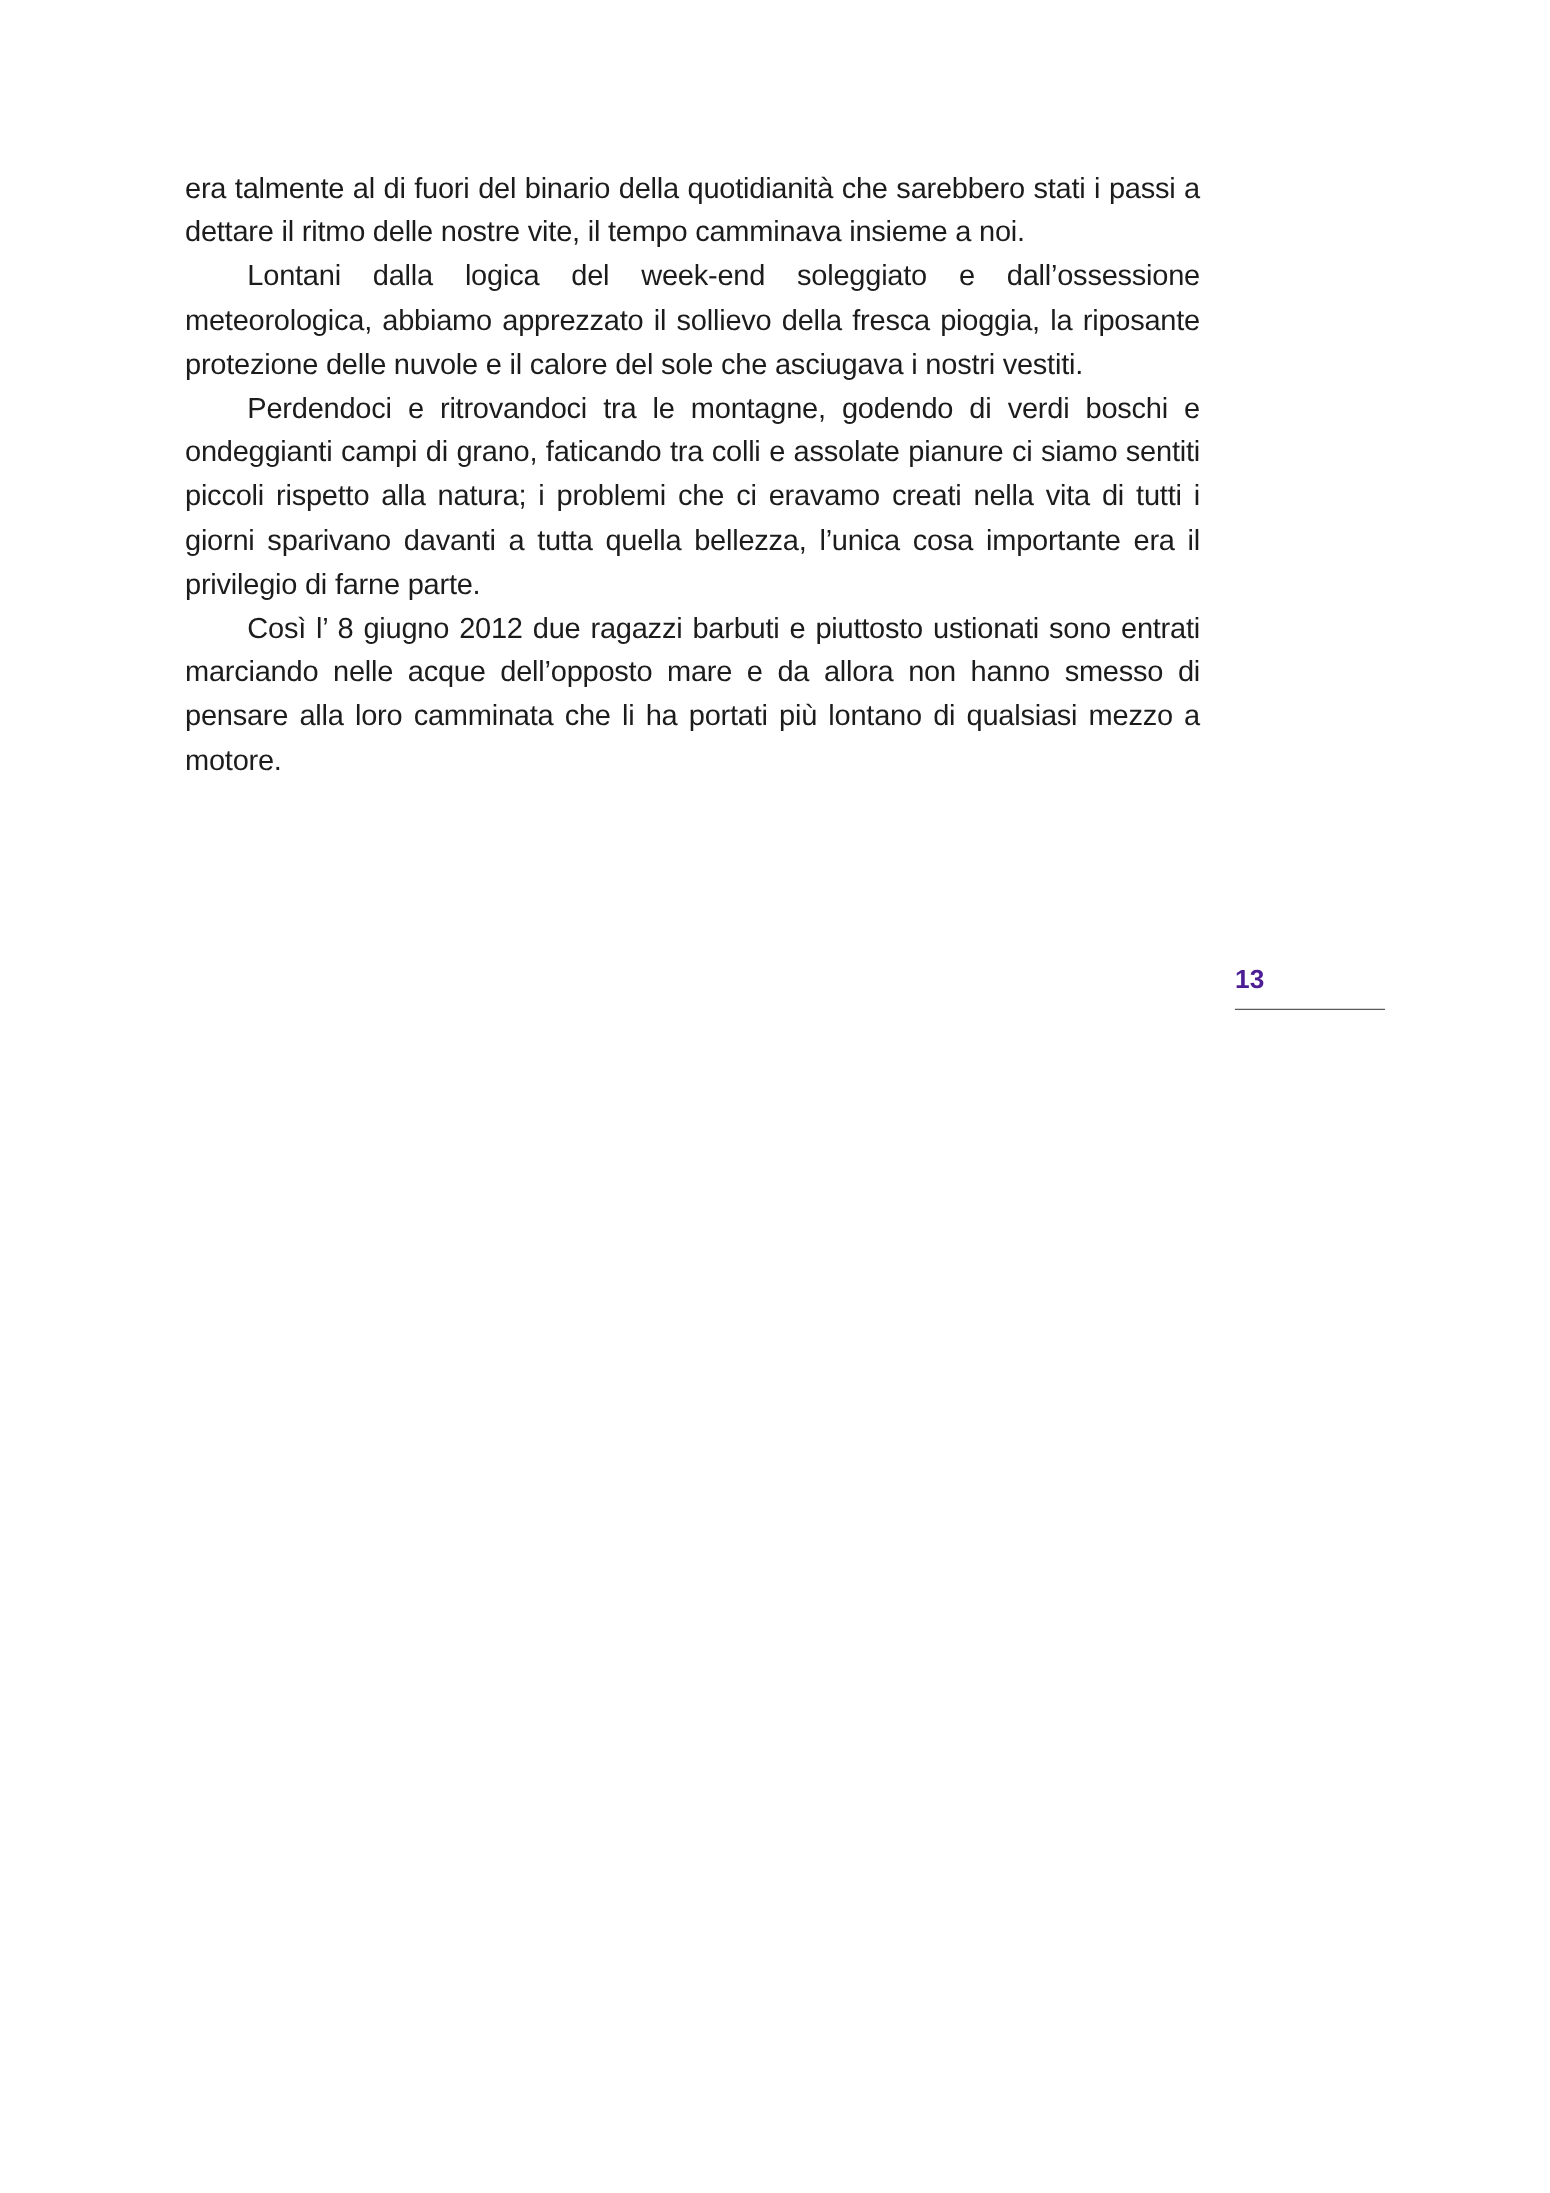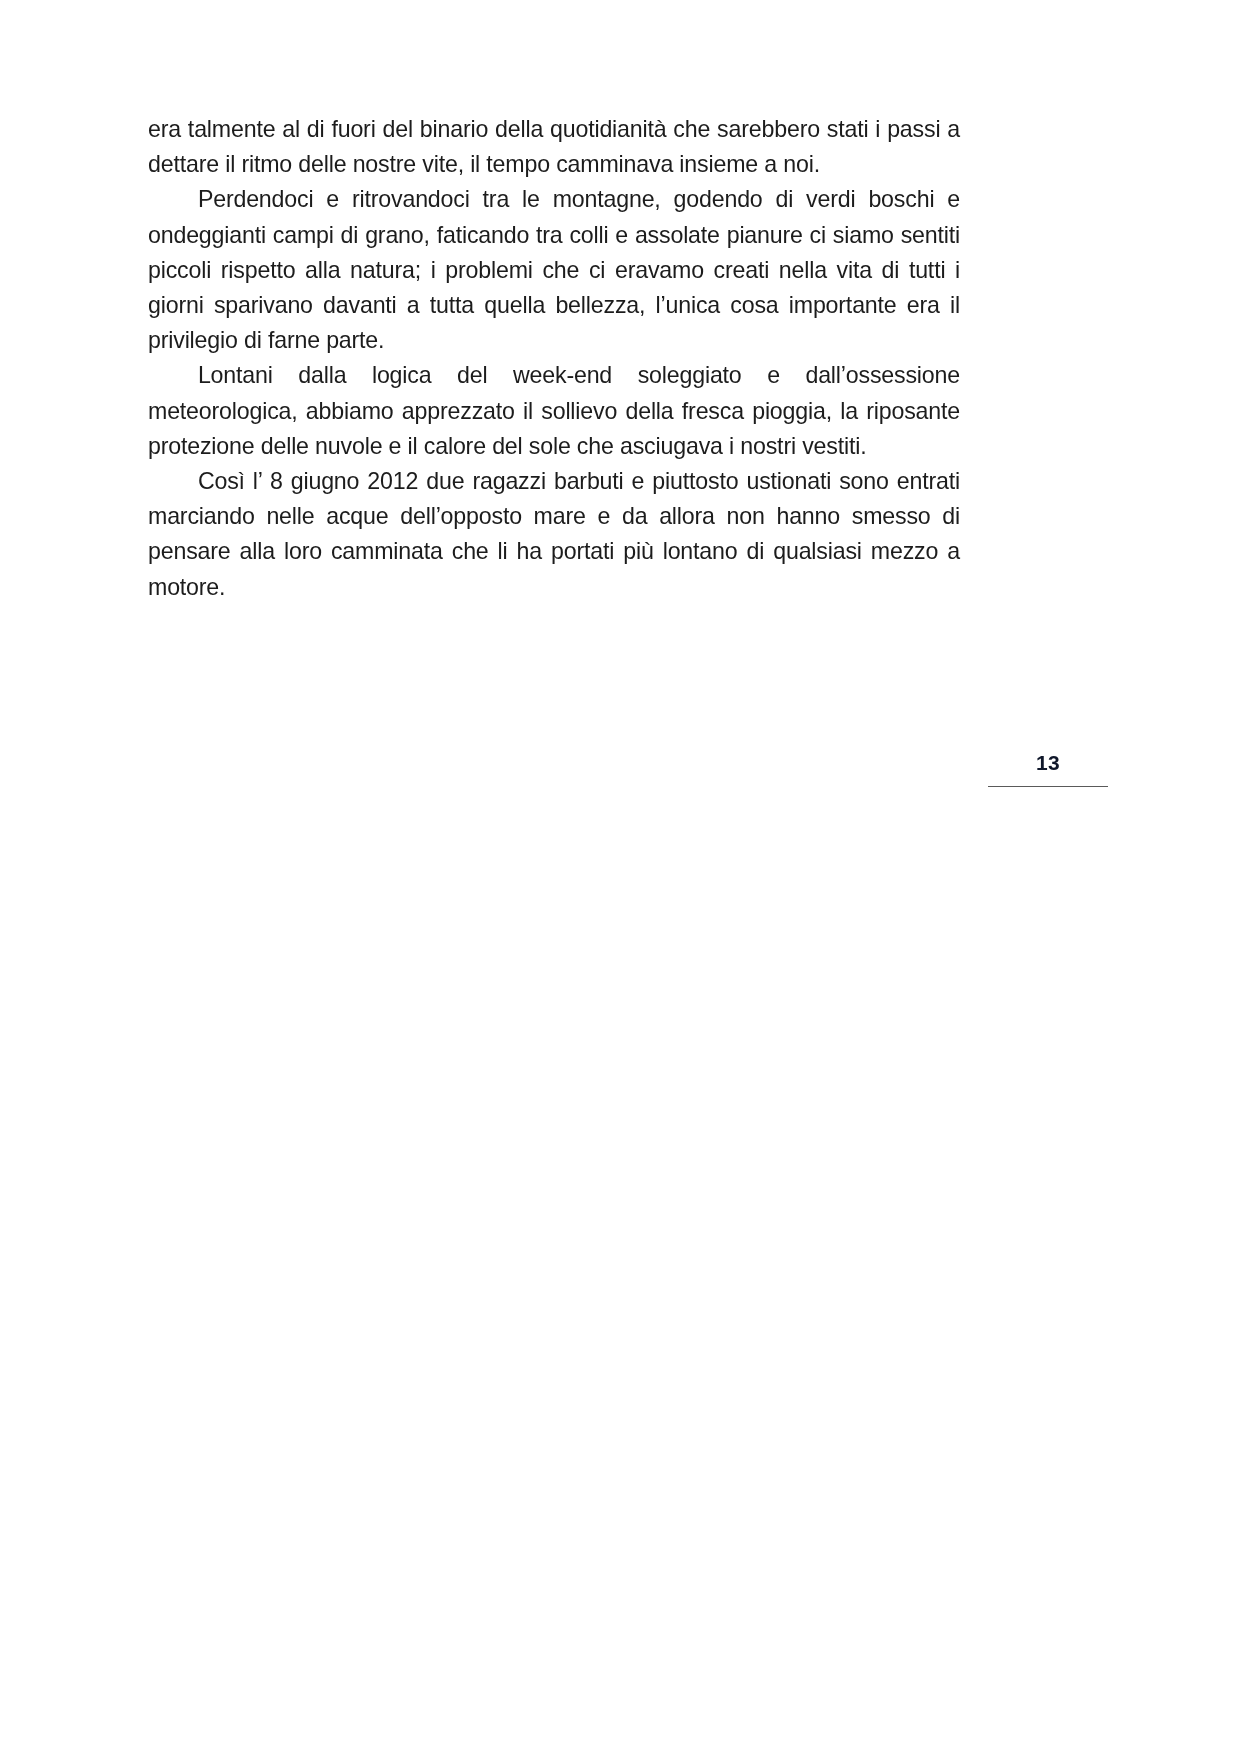--- a/index.html
+++ b/index.html
@@ -11,20 +11,21 @@
     font-family: "Liberation Sans", sans-serif;
     color: #1a1a1a;
   }
   .page {
     position: relative;
     width: 1240px;
     height: 1490px;
     background: #ffffff;
     overflow: hidden;
     box-sizing: border-box;
+    margin-top: 21px;
   }
   .text-block {
     position: absolute;
     left: 148px;
     top: 112px;
     width: 812px;
     font-size: 23.2px;
     line-height: 35.2px;
     text-align: justify;
     text-justify: inter-word;
@@ -42,47 +43,47 @@
   .text-block p.indent {
     text-indent: 2.15em;
   }
   
 
   .folio {
     position: absolute;
     right: 132px;
     top: 751px;
     width: 120px;
-    text-align: center;
+    text-align: left;
     font-size: 21px;
     font-weight: 700;
     letter-spacing: 0.2px;
-    color: #0f172a;
+    color: #4c1d95;
   }
   .folio-rule {
     position: absolute;
     right: 132px;
     top: 786px;
     width: 120px;
     height: 1px;
     background: #5a5a5a;
   }
 </style>
 </head>
 <body>
 
 <div class="page">
 
   <div class="text-block">
 
     <p class="para-continued">era talmente al di fuori del binario della quotidianità che sarebbero stati i passi a dettare il ritmo delle nostre vite, il tempo camminava insieme a noi.</p>
 
+    <p class="indent">Lontani dalla logica del week-end soleggiato e dall’ossessione meteorologica, abbiamo apprezzato il sollievo della fresca pioggia, la riposante protezione delle nuvole e il calore del sole che asciugava i nostri vestiti.</p>
+
     <p class="indent">Perdendoci e ritrovandoci tra le montagne, godendo di verdi boschi e ondeggianti campi di grano, faticando tra colli e assolate pianure ci siamo sentiti piccoli rispetto alla natura; i problemi che ci eravamo creati nella vita di tutti i giorni sparivano davanti a tutta quella bellezza, l’unica cosa importante era il privilegio di farne parte.</p>
-
-    <p class="indent">Lontani dalla logica del week-end soleggiato e dall’ossessione meteorologica, abbiamo apprezzato il sollievo della fresca pioggia, la riposante protezione delle nuvole e il calore del sole che asciugava i nostri vestiti.</p>
 
     <p class="indent">Così l’ 8 giugno 2012 due ragazzi barbuti e piuttosto ustionati sono entrati marciando nelle acque dell’opposto mare e da allora non hanno smesso di pensare alla loro camminata che li ha portati più lontano di qualsiasi mezzo a motore.</p>
 
   </div>
 
   <div class="folio">13</div>
 
   <div class="folio-rule"></div>
 
 </div>

